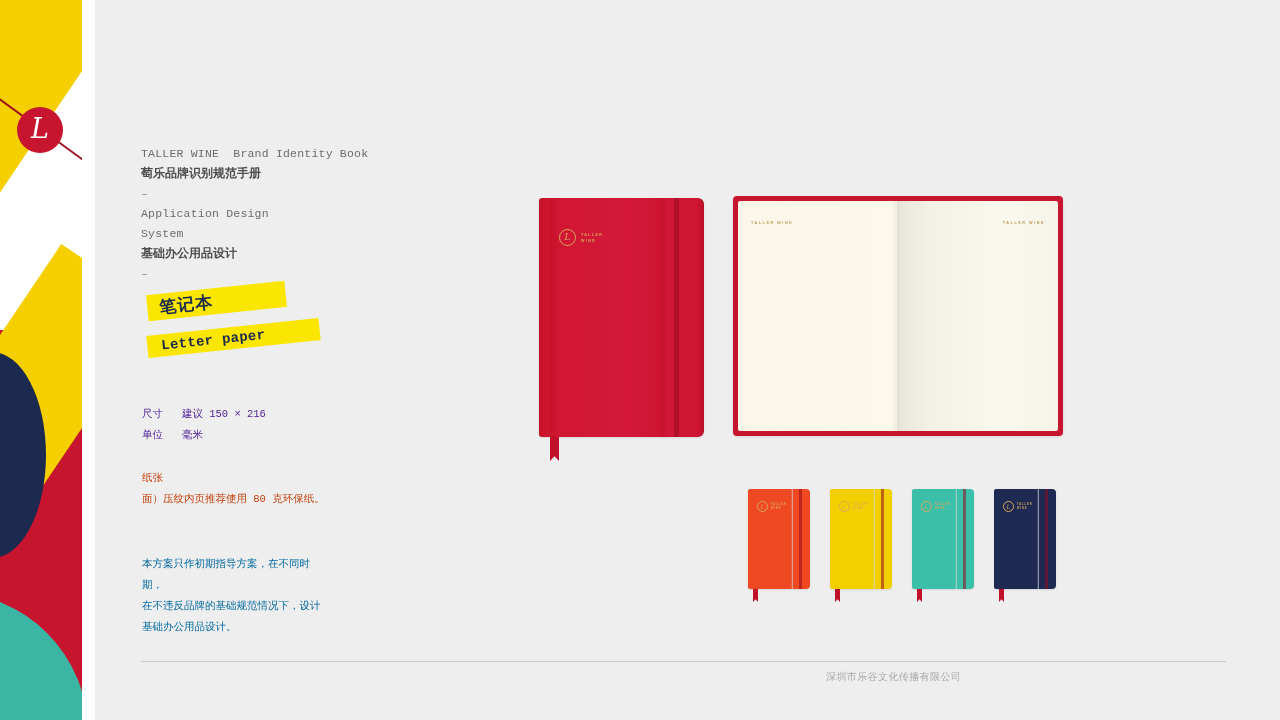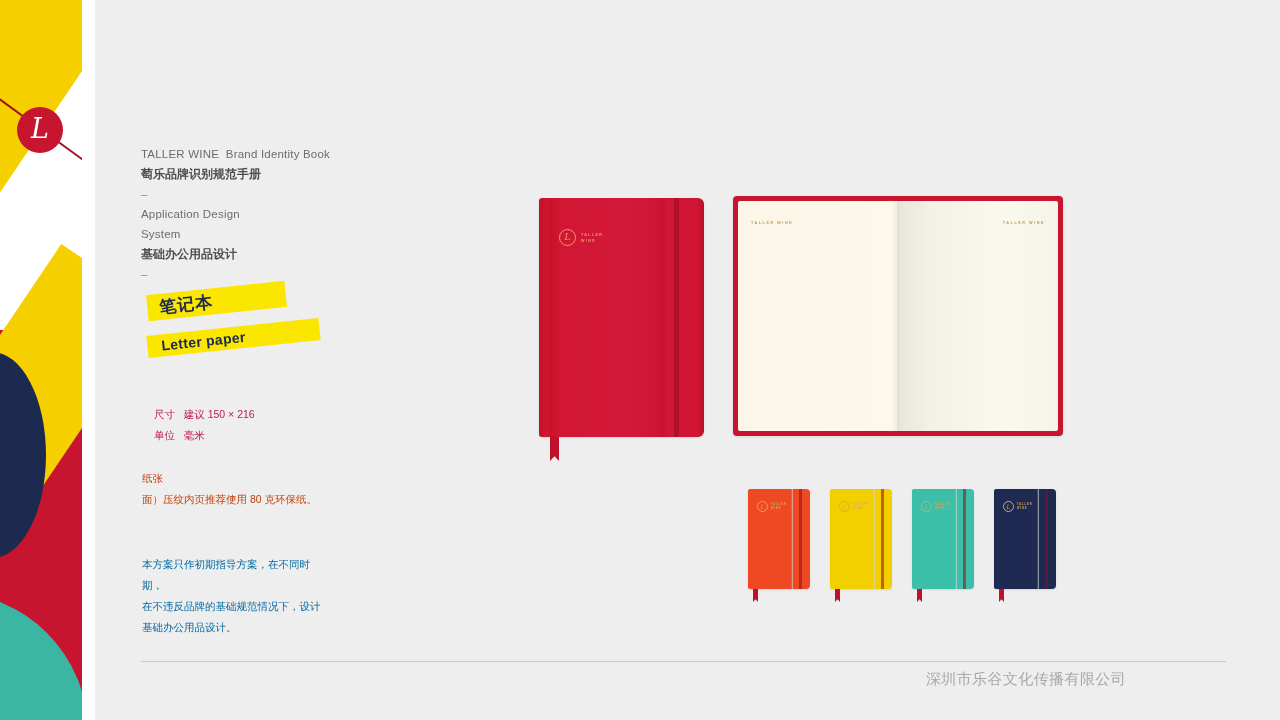--- a/index.html
+++ b/index.html
@@ -24,45 +24,45 @@
   .sidebar-edge{position:absolute;left:82px;top:0;width:13px;height:720px;background:#ffffff;}
 
   .diag-line{position:absolute;left:-18px;top:129px;width:120px;height:1.5px;background:#9d1020;
       transform:rotate(36deg);transform-origin:50% 50%;}
   .logo-badge{position:absolute;left:17px;top:107px;width:46px;height:46px;border-radius:50%;
       background:#c8152f;display:flex;align-items:center;justify-content:center;}
   .logo-badge .mark{font-family:"DejaVu Serif","Liberation Serif",serif;font-style:italic;
       font-size:27px;color:#ffffff;line-height:1;padding-bottom:3px;}
 
   
-  .content{position:absolute;left:141px;top:0;width:1139px;height:638px;}
+  .content{position:absolute;left:141px;top:0;width:1139px;height:638px;font-family:Liberation Mono, monospace;}
   .titleblock{position:absolute;left:0px;top:144px;width:330px;color:#6d6d6d;}
   .titleblock .ln{font-size:11.5px;line-height:20px;letter-spacing:.2px;white-space:pre;}
   .titleblock .cn{font-size:12px;line-height:20px;color:#4d4d4d;font-weight:bold;}
   .titleblock .dash{font-size:11.5px;line-height:20px;color:#8a8a8a;}
 
   .tapes{position:absolute;left:0px;top:283px;width:300px;height:80px;}
   .tape{position:absolute;background:#fbe600;display:flex;align-items:center;}
   .tape span{color:#1b2a4e;white-space:nowrap;}
   .tape-cn{left:6px;top:5px;width:115px;height:26px;transform:rotate(-6deg);padding:0 12px;}
   .tape-cn span{font-size:17px;font-weight:bold;letter-spacing:1px;}
   .tape-en{left:6px;top:44px;width:145px;height:22px;transform:rotate(-6deg);padding:0 14px;}
   .tape-en span{font-size:14px;font-weight:bold;letter-spacing:.3px;}
 
-  .specs{position:absolute;left:13px;top:404px;width:300px;color:#be185d;}
+  .specs{position:absolute;left:1px;top:404px;width:300px;color:#4c1d95;}
   .specs .row{font-size:10.5px;line-height:21px;white-space:pre;}
   .paper{position:absolute;left:1px;top:468px;width:185px;color:#c2410c;}
   .paper .row{font-size:10.5px;line-height:21px;}
   .note{position:absolute;left:1px;top:554px;width:185px;color:#0369a1;}
   .note .row{font-size:10.5px;line-height:21px;}
 
   
   .footer-rule{position:absolute;left:141px;top:661px;width:1085px;height:1px;background:#c9c9c9;}
-  .footer-text{position:absolute;left:826px;top:670px;width:400px;text-align:center;
-      font-size:15px;color:#a8a8a8;letter-spacing:.4px;}
+  .footer-text{position:absolute;left:826px;top:670px;width:400px;text-align:left;
+      font-size:10px;color:#a8a8a8;letter-spacing:.4px;}
 
   
   .nb-red{position:absolute;left:539px;top:198px;width:165px;height:239px;
       background:linear-gradient(90deg,#c31228 0%,#cf1430 4%,#cf1430 6%,#c9122b 7.5%,#d11733 12%,#d3183a 55%,#cf1533 72%,#c71230 75%,#d11737 78%,#cf1533 96%,#b80f26 100%);
       border-radius:3px 6px 6px 3px;box-shadow:0 1px 2px rgba(0,0,0,.10);}
   .nb-red .band{position:absolute;right:25px;top:0;width:5px;height:100%;background:rgba(120,6,24,.35);}
   .nb-red .ribbon{position:absolute;left:11px;top:239px;width:9px;height:24px;background:#c0102a;
       clip-path:polygon(0 0,100% 0,100% 100%,50% 80%,0 100%);}
   .cover-logo{position:absolute;left:20px;top:31px;display:flex;align-items:center;gap:5px;}
   .cover-logo .ring{width:15px;height:15px;border:1px solid #d8a85a;border-radius:50%;

